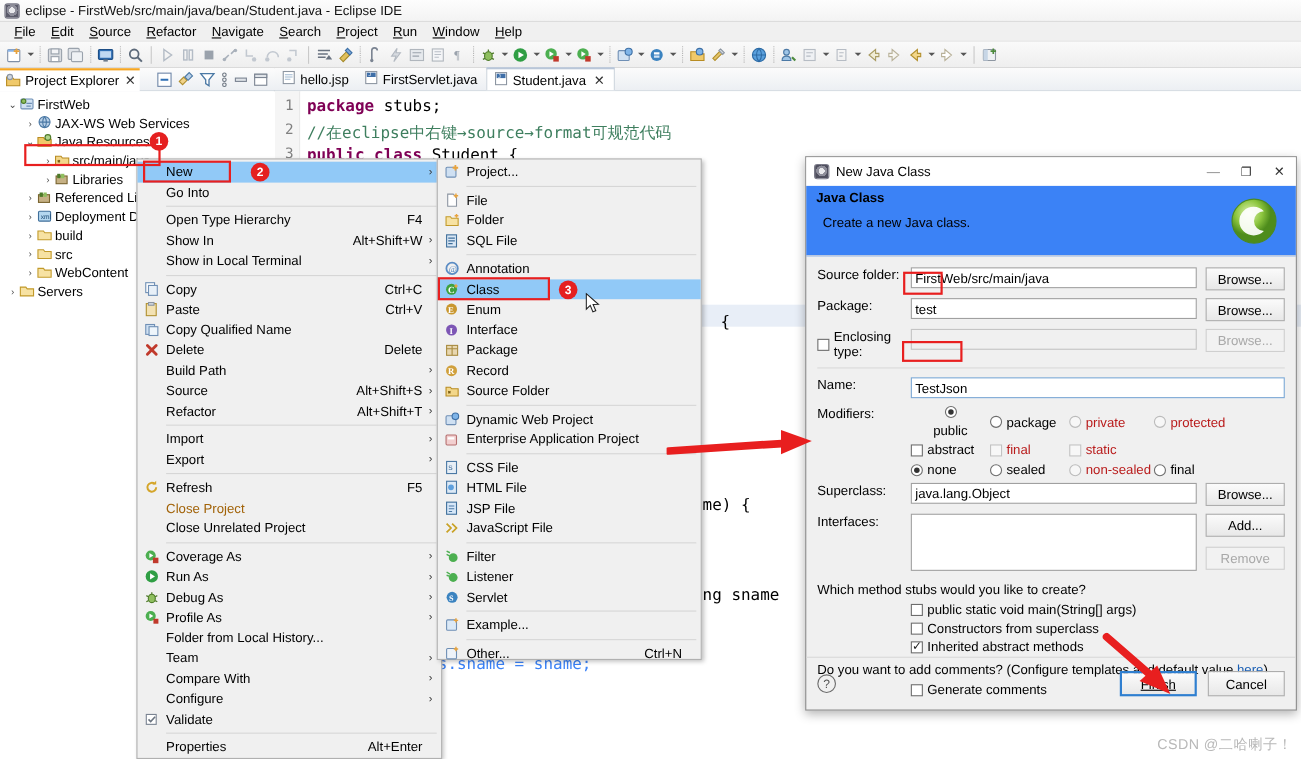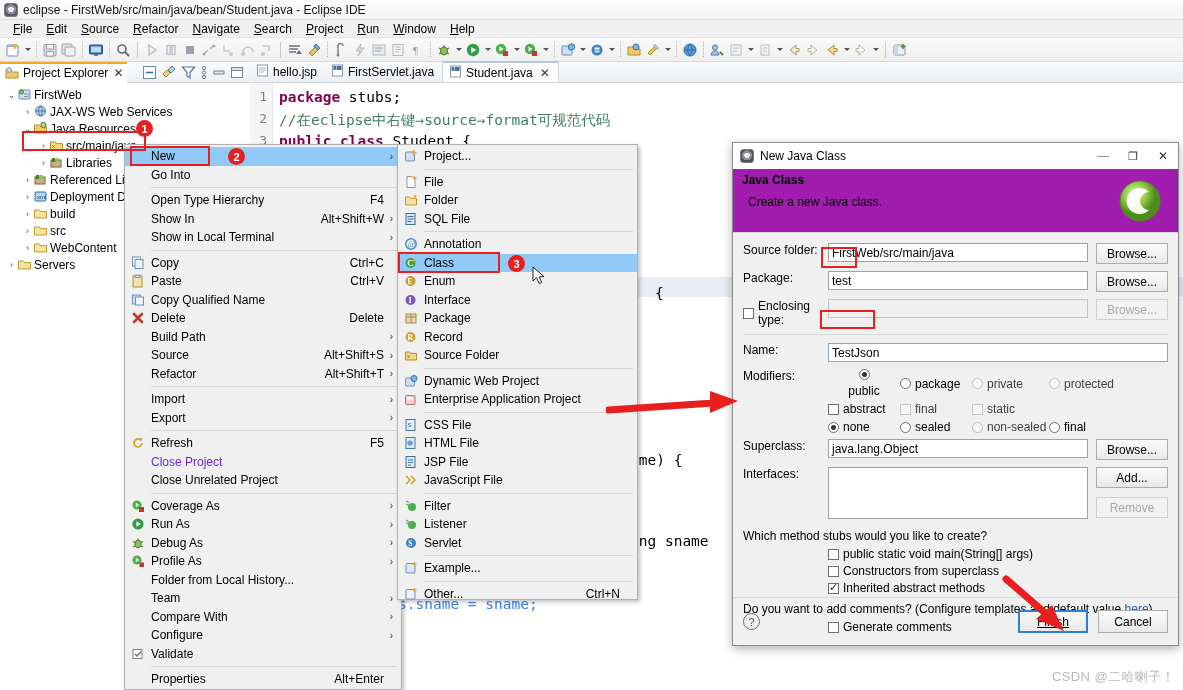--- a/index.html
+++ b/index.html
@@ -93,40 +93,40 @@
     background:#f0f0f0; border:1px solid #b0b0b0;
     box-shadow:2px 2px 4px rgba(0,0,0,.25);
     padding:2px 0; font-size:12px;
   }
   .cm-item { height:18.5px; display:flex; align-items:center; padding:0 4px 0 0; white-space:nowrap; position:relative;}
   .cm-item .ic { width:26px; height:16px; display:flex; align-items:center; justify-content:center; flex:0 0 26px;}
   .cm-item .lb { flex:1 1 auto; }
   .cm-item .acc { color:#000; font-size:12px; padding-right:2px;}
   .cm-item .arw { width:11px; text-align:center; color:#333; font-size:10px; }
   .cm-item.sel { background:#91c9f7; }
-  .cm-item.dim .lb { color:#6d28d9; }
+  .cm-item.dim .lb { color:#a16207; }
   .cm-sep { height:1px; margin:3px 4px 3px 26px; border-top:1px solid #d6d6d6; }
 
   
   #submenu {
     left:397px; top:144px; width:241px; height:456px;
     background:#f0f0f0; border:1px solid #b0b0b0;
     box-shadow:2px 2px 4px rgba(0,0,0,.25);
     padding:2px 0; font-size:12px;
   }
 
   
   #dialog { left:732px; top:142px; width:447px; height:504px; background:#f0f0f0;
             border:1px solid #8a8a8a; box-shadow:0 3px 9px rgba(0,0,0,.3); }
   #dlg-title { height:26px; background:#fff; display:flex; align-items:center; padding-left:7px; }
   #dlg-title .dico { width:14px;height:14px;margin-right:6px;
       background:radial-gradient(circle at 50% 45%, #e9e9ec 0 30%, #8e8e9a 31% 55%, #4f4f5e 56% 100%);
       border:1px solid #7a7a88;border-radius:3px;}
   .winbtn { width:30px; height:24px; display:flex; align-items:center; justify-content:center; font-size:12px; color:#333; }
-  #dlg-head { background:#a21caf; height:64px; padding:4px 0 0 9px; position:relative; border-bottom:1px solid #d9d9d9;}
+  #dlg-head { background:#3b82f6; height:64px; padding:4px 0 0 9px; position:relative; border-bottom:1px solid #d9d9d9;}
   #dlg-head .h1 { font-weight:bold; font-size:12px; }
   #dlg-head .h2 { font-size:12px; margin-top:8px; padding-left:6px; }
   #dlg-body { padding:10px 10px 0 10px; font-size:12px; }
   .frow { display:flex; align-items:flex-start; margin-bottom:7px; }
   .flabel { width:85px; flex:0 0 85px; font-size:12px; }
   .finput { flex:1 1 auto; height:19px; background:#fff; border:1px solid #a0a0a0;
             font-size:12px; padding:1px 3px; display:flex; align-items:center; overflow:hidden;}
   .finput.focus { border:1px solid #7aa7d4; }
   .finput.disabled { background:#f0f0f0; border:1px solid #c4c4c4; }
   .fbtn { flex:0 0 72px; margin-left:8px; height:21px; background:linear-gradient(#fbfbfb,#e8e8e8);
@@ -134,21 +134,21 @@
   .fbtn.disabled { color:#a8a8a8; border-color:#cfcfcf; background:#f2f2f2; }
   .hr { border-top:1px solid #d9d9d9; margin:4px 0 8px 0; }
   .radio { width:11px;height:11px;border-radius:50%;border:1px solid #6d6d6d;background:#fff;
            display:inline-block;position:relative;flex:0 0 11px; }
   .radio.on::after { content:""; position:absolute; left:2px; top:2px; width:5px;height:5px;border-radius:50%;background:#333;}
   .radio.dis { border-color:#bbb; background:#f7f7f7; }
   .cbox { width:11px;height:11px;border:1px solid #6d6d6d;background:#fff;display:inline-block;position:relative;flex:0 0 11px;}
   .cbox.on::after { content:"✓"; position:absolute; left:0px; top:-3px; font-size:11px; color:#222; }
   .cbox.dis { border-color:#c2c2c2; background:#f7f7f7; }
   .opt { display:flex; align-items:center; gap:4px; font-size:12px; }
-  .opt.dim { color:#404040; }
+  .opt.dim { color:#b91c1c; }
   #dlg-foot { position:absolute; left:0; bottom:0; width:445px; height:48px;
               border-top:1px solid #d9d9d9; display:flex; align-items:center; padding:0 10px; }
   .dbtn { height:23px; min-width:70px; padding:0 14px; background:linear-gradient(#fbfbfb,#e8e8e8);
           border:1px solid #adadad; font-size:12px; display:flex; align-items:center; justify-content:center; }
   .dbtn.primary { border:2px solid #2f7fd0; }
   .helpico { width:17px;height:17px;border:1.5px solid #6a6a6a;border-radius:50%;
              display:flex;align-items:center;justify-content:center;font-size:11px;color:#555;}
 
   
   .redbox { position:absolute; border:2px solid #e81f1f; pointer-events:none; }

